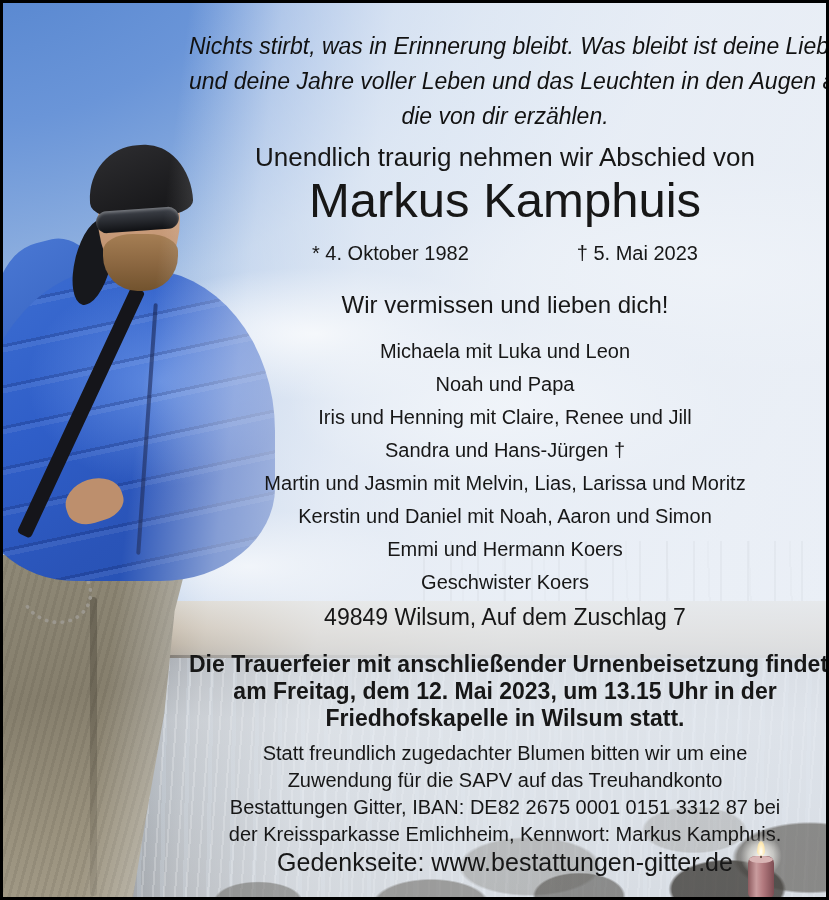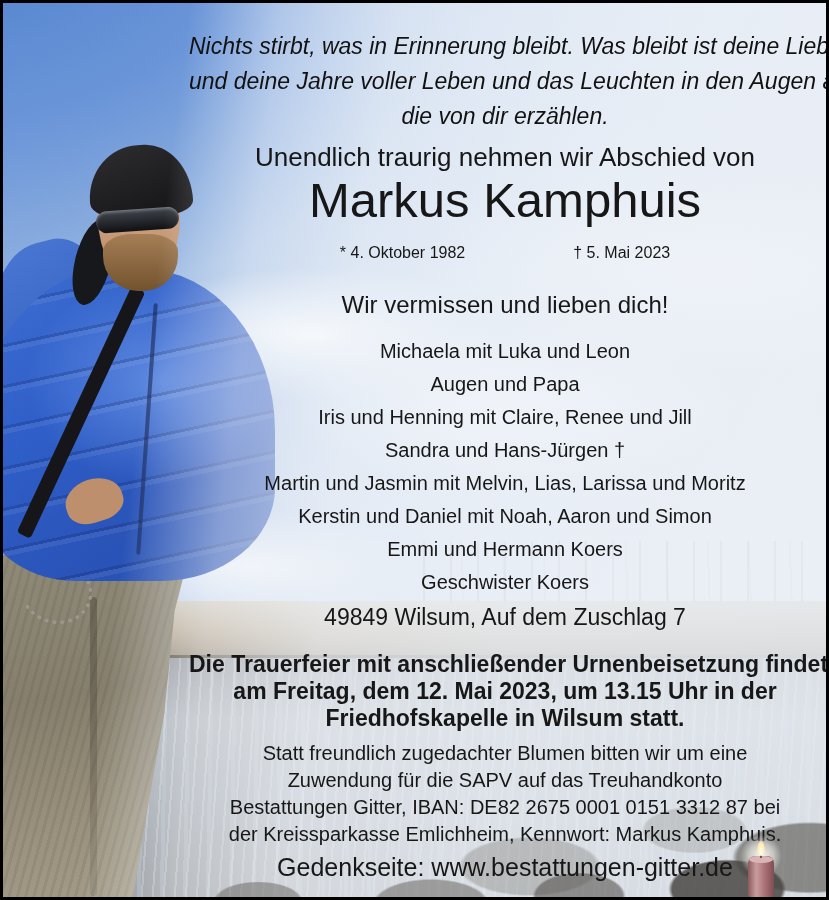--- a/index.html
+++ b/index.html
@@ -117,31 +117,31 @@
       radial-gradient(115px 48px at 64% 79%, rgba(110,106,98,.35) 58%, rgba(0,0,0,0) 62%),
       radial-gradient(85px 38px  at 84% 58%, rgba(120,116,108,.28) 58%, rgba(0,0,0,0) 62%);
   }
 
   
   .text-col { position:absolute; left:186px; top:26px; width:632px; text-align:center; z-index:5; }
   .text-col div { white-space:nowrap; }
   .quote    { font-style:italic; font-size:23px; line-height:35px; color:#121212; }
   .intro    { margin-top:9px;  font-size:26px; line-height:28px; }
   .name     {  font-size:49px; line-height:58px; }
-  .dates    { margin-top:10px; font-size:16px; line-height:28px;
+  .dates    { margin-top:10px; font-size:20px; line-height:28px;
               display:flex; justify-content:center; gap:108px; }
   .farewell { margin-top:24px; font-size:24px; line-height:28px; }
   .mourners { margin-top:16px; font-size:20px; font-weight:normal; }
   .mourners div { line-height:33px; }
   .address  { margin-top:4px;  font-size:23px; line-height:28px; }
   .service  { margin-top:20px; font-size:23px;font-weight:bold; }
   .service div { line-height:27px; }
   .donation { margin-top:8px;  font-size:20px; }
   .donation div { line-height:27px; }
-  .memorial { margin-top:5px;  font-size:25px; line-height:28px; }
+  .memorial {  font-size:25px; line-height:28px; }
 
   
   .candle { position:absolute; left:736px; top:836px; width:46px; height:60px; z-index:6; }
   .candle .halo  { position:absolute; left:1px; top:-4px; width:42px; height:42px; border-radius:50%;
     background:radial-gradient(circle, rgba(255,255,250,.95) 0%, rgba(255,255,250,.5) 42%, rgba(255,255,250,0) 70%); }
   .candle .flame { position:absolute; left:18px; top:2px; width:8px; height:15px;
     background:radial-gradient(ellipse at 50% 72%, #ffffff 0%, #ffe9b0 58%, rgba(255,200,120,.15) 100%);
     border-radius:50% 50% 50% 50% / 68% 68% 32% 32%; }
   .candle .wick  { position:absolute; left:21px; top:12px; width:2px; height:7px; background:#6b5248; }
   .candle .body  { position:absolute; left:9px; top:17px; width:26px; height:42px;
@@ -193,21 +193,21 @@
 
     <div class="dates">
       <span>* 4. Oktober 1982</span>
       <span>† 5. Mai 2023</span>
     </div>
 
     <div class="farewell">Wir vermissen und lieben dich!</div>
 
     <div class="mourners">
       <div>Michaela mit Luka und Leon</div>
-      <div>Augen und Papa</div>
+      <div>Noah und Papa</div>
       <div>Iris und Henning mit Claire, Renee und Jill</div>
       <div>Sandra und Hans-Jürgen †</div>
       <div>Martin und Jasmin mit Melvin, Lias, Larissa und Moritz</div>
       <div>Kerstin und Daniel mit Noah, Aaron und Simon</div>
       <div>Emmi und Hermann Koers</div>
       <div>Geschwister Koers</div>
     </div>
 
     <div class="address">49849 Wilsum, Auf dem Zuschlag 7</div>
 

